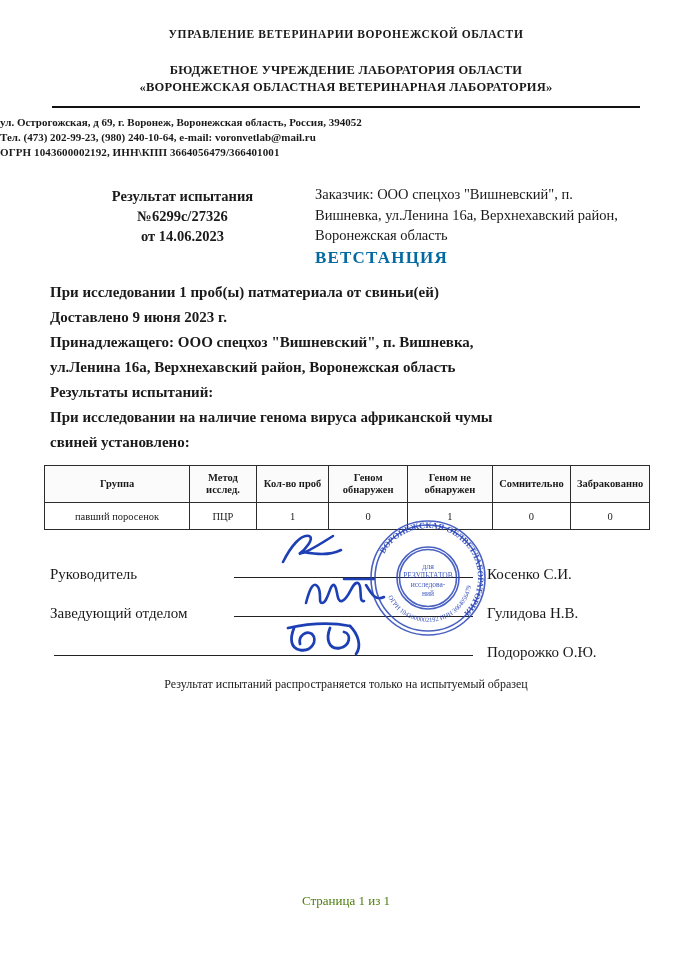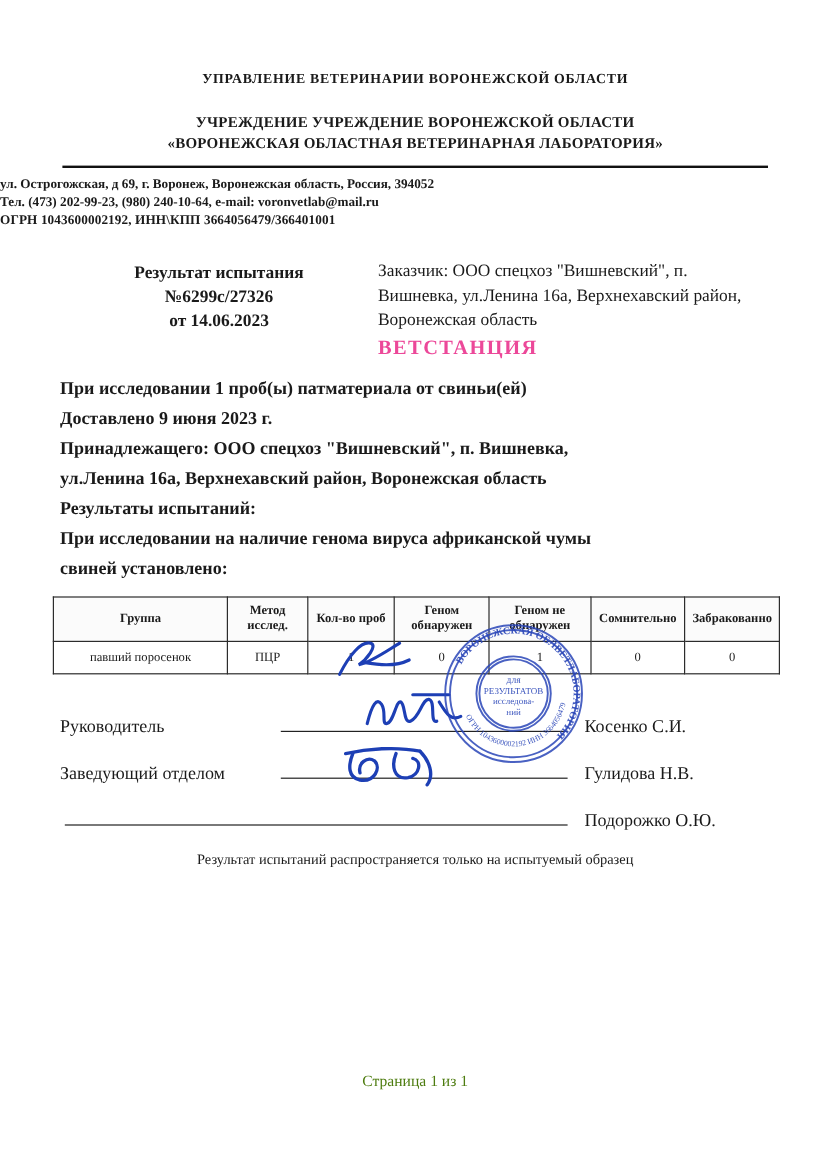--- a/index.html
+++ b/index.html
@@ -22,21 +22,21 @@
     box-sizing: border-box;
   }
 
   
   .org-header {
     text-align: center;
     font-family: "Liberation Serif", serif;
     font-weight: bold;
     font-size: 11.5px;
     letter-spacing: 0.6px;
-    padding-top: 60px;
+    padding-top: 28px;
   }
   .lab-title {
     text-align: center;
     font-weight: bold;
     font-size: 12.5px;
     line-height: 17px;
     margin-top: 22px;
     letter-spacing: 0.2px;
   }
   .rule {
@@ -66,21 +66,21 @@
     line-height: 20px;
     padding-top: 2px;
   }
   .result-right {
     flex: 1;
     font-size: 14.5px;
     line-height: 20.5px;
     position: relative;
   }
   .stamp-text {
-    color: #ec4899;
+    color: #0369a1;
     font-weight: bold;
     font-size: 17px;
     letter-spacing: 1.2px;
     font-family: "Liberation Serif", serif;
     margin-top: 2px;
   }
 
   
   .body-block {
     padding: 0 50px;
@@ -176,21 +176,21 @@
   }
 </style>
 </head>
 <body>
 
 <div class="page">
 
   <div class="org-header">УПРАВЛЕНИЕ ВЕТЕРИНАРИИ ВОРОНЕЖСКОЙ ОБЛАСТИ</div>
 
   <div class="lab-title">
-    <div>УЧРЕЖДЕНИЕ УЧРЕЖДЕНИЕ ВОРОНЕЖСКОЙ ОБЛАСТИ</div>
+    <div>БЮДЖЕТНОЕ УЧРЕЖДЕНИЕ ЛАБОРАТОРИЯ ОБЛАСТИ</div>
     <div>«ВОРОНЕЖСКАЯ ОБЛАСТНАЯ ВЕТЕРИНАРНАЯ ЛАБОРАТОРИЯ»</div>
   </div>
 
   <hr class="rule">
 
   <div class="contacts">
     <div>ул. Острогожская, д 69, г. Воронеж, Воронежская область, Россия, 394052</div>
     <div>Тел. (473) 202-99-23, (980) 240-10-64, e-mail: voronvetlab@mail.ru</div>
     <div class="line3">ОГРН 1043600002192, ИНН\КПП 3664056479/366401001</div>
   </div>

